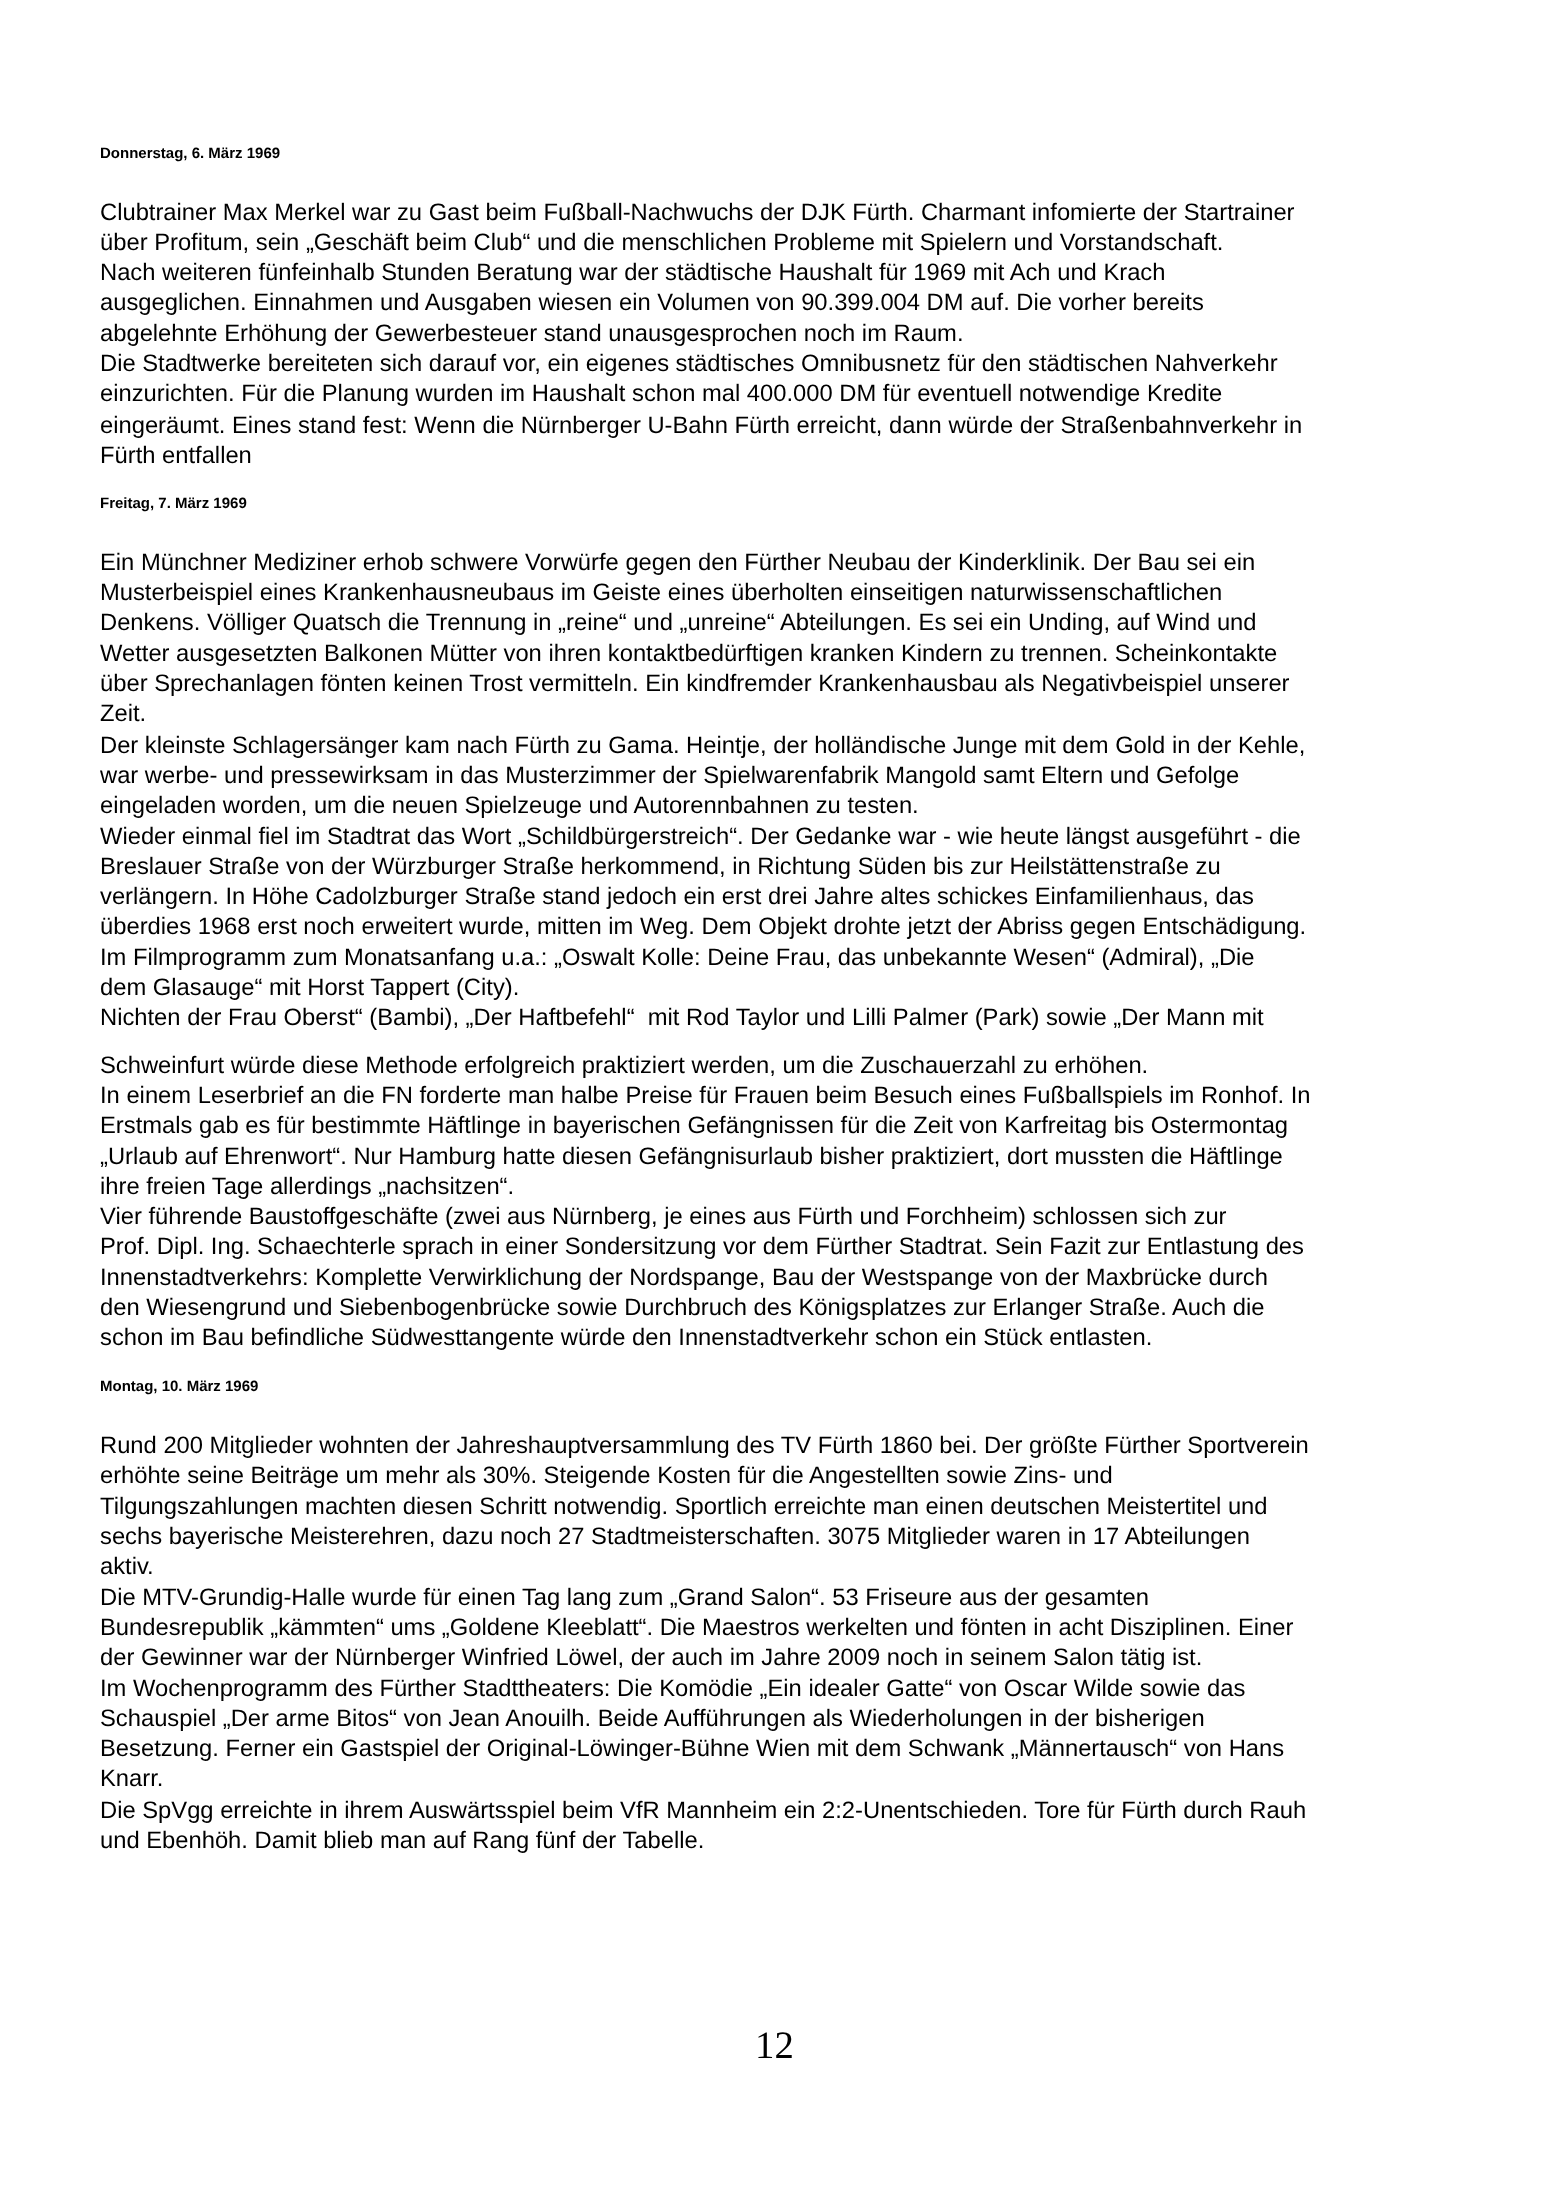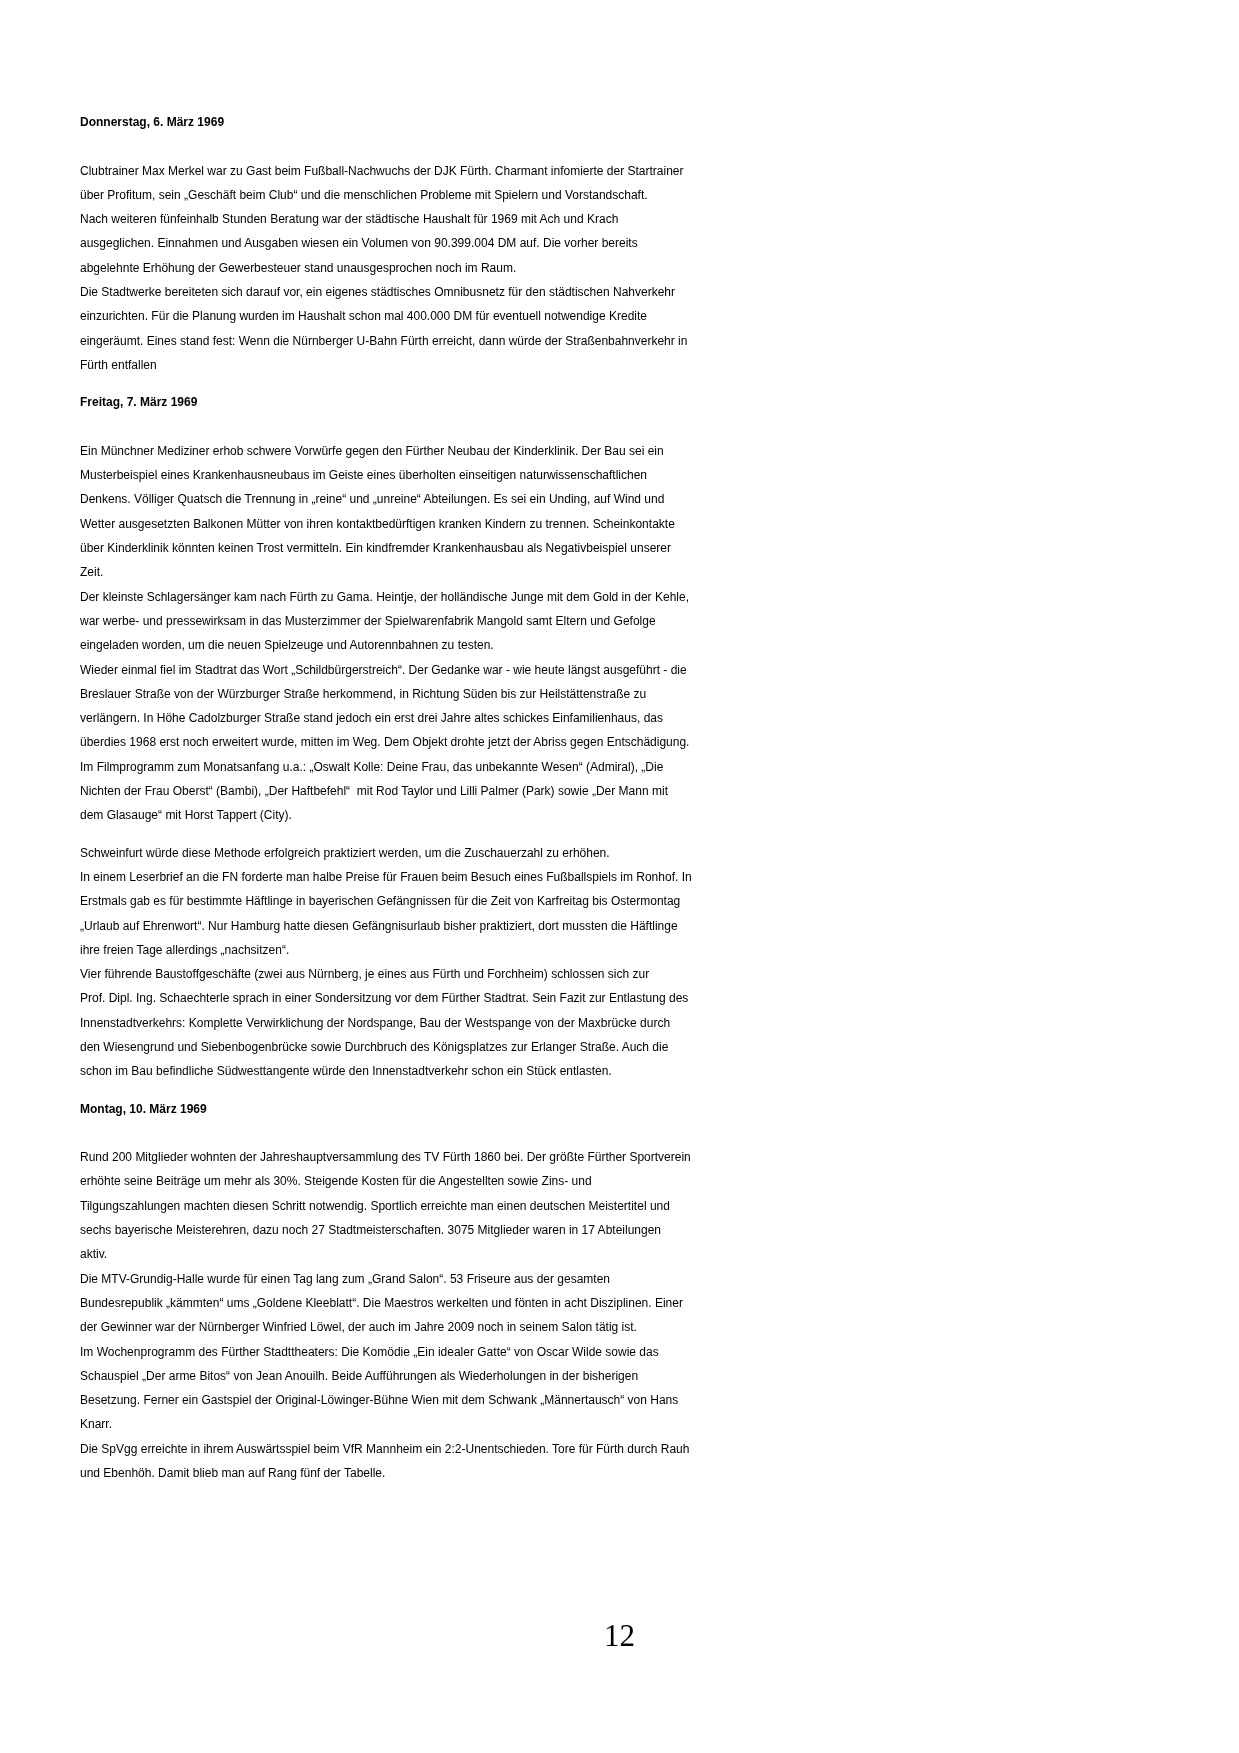--- a/index.html
+++ b/index.html
@@ -21,21 +21,21 @@
   .section + .section { margin-top: 13px; }
   .section-heading {
     font-size: 12px;
     font-weight: bold;
     line-height: 24.3px;
     height: 24.3px;
     margin: 0 0 24.3px 0;
     white-space: pre;
   }
   .line {
-    font-size: 12px;
+    font-size: 19px;
     line-height: 24.3px;
     height: 24.3px;
     white-space: pre;
   }
   .page-number {
     position: absolute;
     left: 0;
     top: 1619px;
     width: 100%;
     text-align: center;
@@ -63,32 +63,32 @@
       </div>
   </section>
 
   <section class="section">
     <h2 class="section-heading">Freitag, 7. März 1969</h2>
     <div class="section-lines">
         <div class="line">Ein Münchner Mediziner erhob schwere Vorwürfe gegen den Fürther Neubau der Kinderklinik. Der Bau sei ein</div>
         <div class="line">Musterbeispiel eines Krankenhausneubaus im Geiste eines überholten einseitigen naturwissenschaftlichen</div>
         <div class="line">Denkens. Völliger Quatsch die Trennung in „reine“ und „unreine“ Abteilungen. Es sei ein Unding, auf Wind und</div>
         <div class="line">Wetter ausgesetzten Balkonen Mütter von ihren kontaktbedürftigen kranken Kindern zu trennen. Scheinkontakte</div>
-        <div class="line">über Kinderklinik könnten keinen Trost vermitteln. Ein kindfremder Krankenhausbau als Negativbeispiel unserer</div>
+        <div class="line">über Sprechanlagen fönten keinen Trost vermitteln. Ein kindfremder Krankenhausbau als Negativbeispiel unserer</div>
         <div class="line">Zeit.</div>
         <div class="line">Der kleinste Schlagersänger kam nach Fürth zu Gama. Heintje, der holländische Junge mit dem Gold in der Kehle,</div>
         <div class="line">war werbe- und pressewirksam in das Musterzimmer der Spielwarenfabrik Mangold samt Eltern und Gefolge</div>
         <div class="line">eingeladen worden, um die neuen Spielzeuge und Autorennbahnen zu testen.</div>
         <div class="line">Wieder einmal fiel im Stadtrat das Wort „Schildbürgerstreich“. Der Gedanke war - wie heute längst ausgeführt - die</div>
         <div class="line">Breslauer Straße von der Würzburger Straße herkommend, in Richtung Süden bis zur Heilstättenstraße zu</div>
         <div class="line">verlängern. In Höhe Cadolzburger Straße stand jedoch ein erst drei Jahre altes schickes Einfamilienhaus, das</div>
         <div class="line">überdies 1968 erst noch erweitert wurde, mitten im Weg. Dem Objekt drohte jetzt der Abriss gegen Entschädigung.</div>
         <div class="line">Im Filmprogramm zum Monatsanfang u.a.: „Oswalt Kolle: Deine Frau, das unbekannte Wesen“ (Admiral), „Die</div>
+        <div class="line">dem Glasauge“ mit Horst Tappert (City).</div>
         <div class="line">Nichten der Frau Oberst“ (Bambi), „Der Haftbefehl“  mit Rod Taylor und Lilli Palmer (Park) sowie „Der Mann mit</div>
-        <div class="line">dem Glasauge“ mit Horst Tappert (City).</div>
       </div>
   </section>
 
   <section class="section">
     <div class="section-lines">
         <div class="line">Schweinfurt würde diese Methode erfolgreich praktiziert werden, um die Zuschauerzahl zu erhöhen.</div>
         <div class="line">In einem Leserbrief an die FN forderte man halbe Preise für Frauen beim Besuch eines Fußballspiels im Ronhof. In</div>
         <div class="line">Erstmals gab es für bestimmte Häftlinge in bayerischen Gefängnissen für die Zeit von Karfreitag bis Ostermontag</div>
         <div class="line">„Urlaub auf Ehrenwort“. Nur Hamburg hatte diesen Gefängnisurlaub bisher praktiziert, dort mussten die Häftlinge</div>
         <div class="line">ihre freien Tage allerdings „nachsitzen“.</div>

